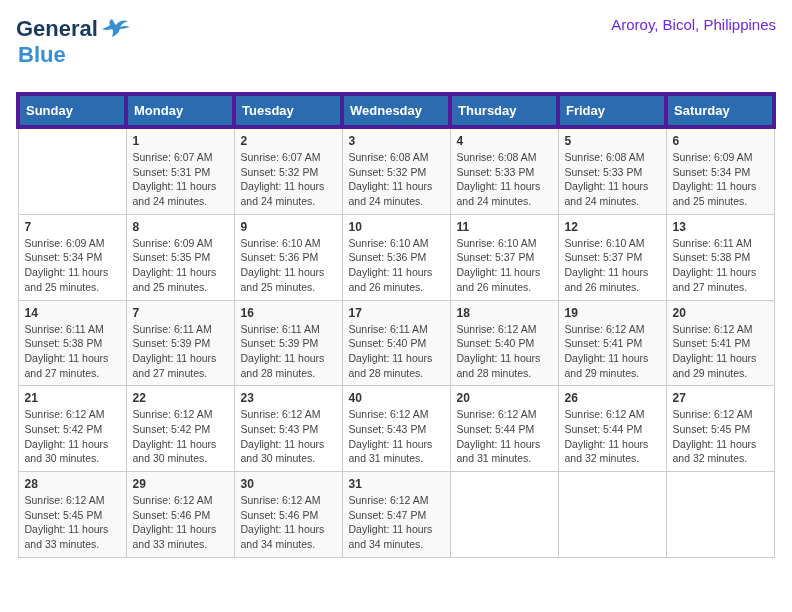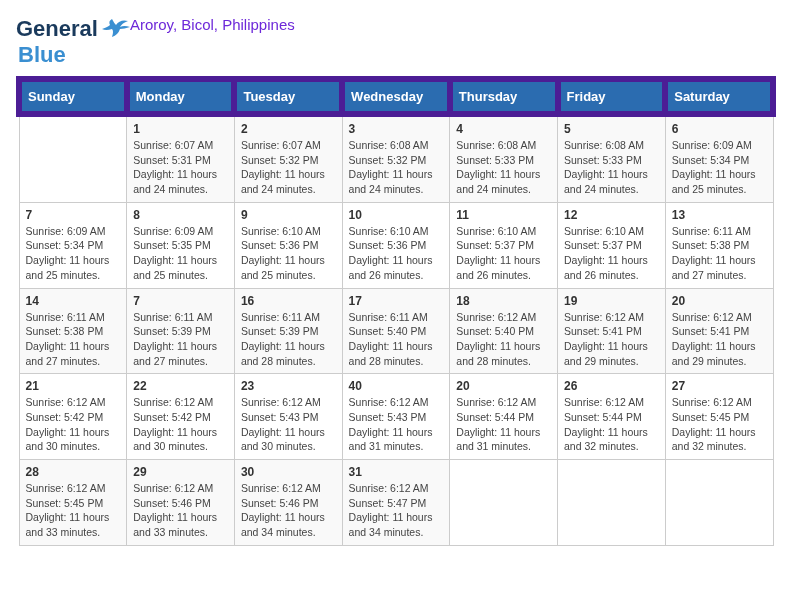--- a/index.html
+++ b/index.html
@@ -5,22 +5,23 @@
     * { box-sizing: border-box; margin: 0; padding: 0; }
     body {
       font-family: Arial, sans-serif;
       background: #fff;
       width: 792px;
       min-height: 612px;
       padding: 16px;
     }
     .header {
       display: flex;
+      justify-content: space-between;
       align-items: flex-start;
-      margin-bottom: 8px;
+      margin-bottom: 24px;
     }
     .logo {
       display: flex;
       flex-direction: column;
       align-items: flex-start;
     }
     .logo-row {
       display: flex;
       align-items: center;
       gap: 4px;
@@ -43,21 +44,21 @@
       border-collapse: collapse;
       font-size: 11px;
     }
     thead tr th {
       background-color: #2b6cb0;
       color: #fff;
       padding: 7px 6px;
       text-align: left;
       font-size: 13px;
       font-weight: bold;
-      border: 6px solid #4c1d95;
+      border: 4px solid #4c1d95;
     }
     tbody tr td {
       border: 1px solid #ccc;
       padding: 5px 6px;
       vertical-align: top;
       color: #333;
       background: #fff;
       min-width: 100px;
     }
     tbody tr:nth-child(odd) td {

